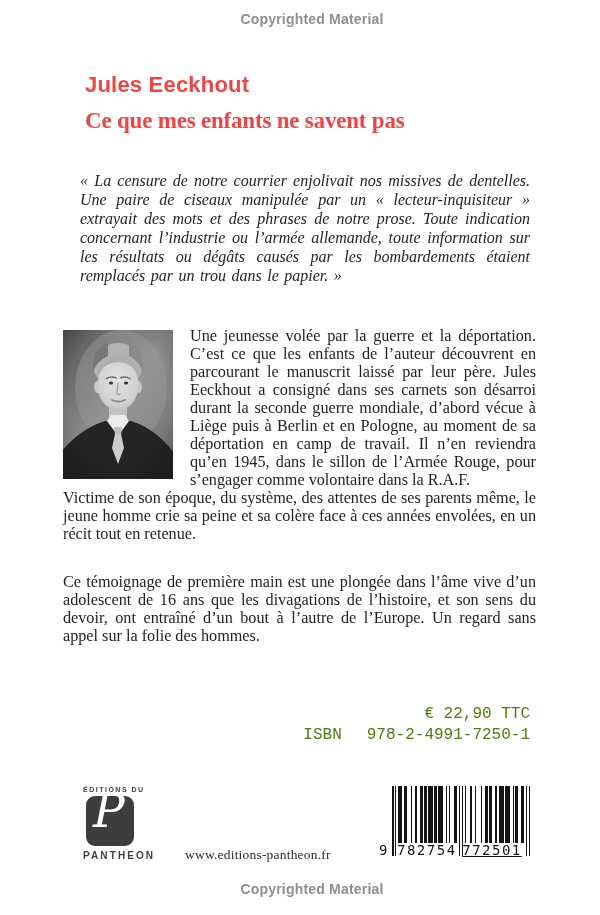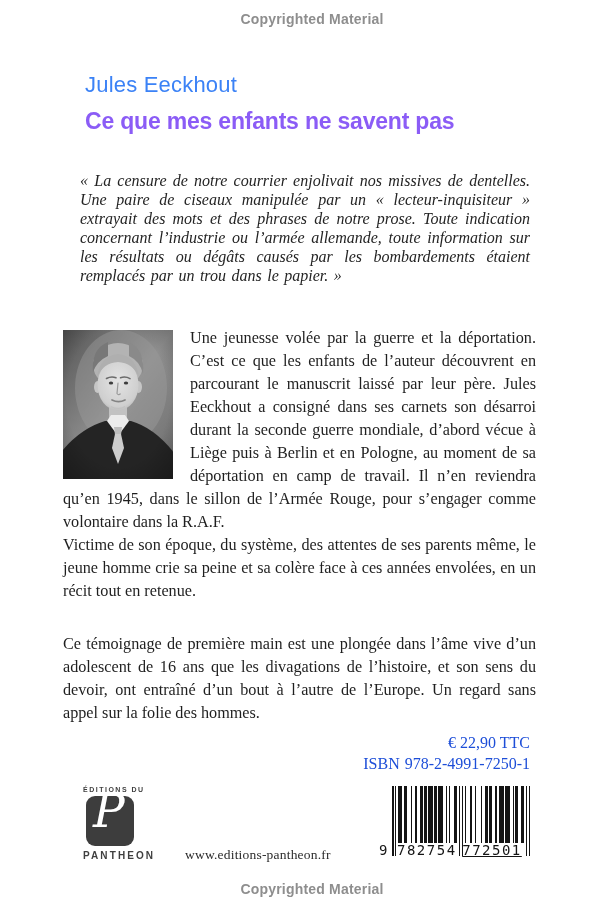--- a/index.html
+++ b/index.html
@@ -5,36 +5,36 @@
   html,body{margin:0;padding:0;}
   body{width:600px;height:915px;background:#ffffff;font-family:"Liberation Serif",serif;color:#1f1f1f;}
   .page{position:relative;width:600px;height:915px;background:#ffffff;overflow:hidden;padding-left:24px;}
 
   .copyright{position:absolute;left:0;width:100%;text-align:center;
     font-family:"Liberation Sans",sans-serif;font-weight:bold;font-size:14px;color:#8e8e8e;letter-spacing:.2px;}
   .copyright.top{top:11px;}
   .copyright.bottom{top:881px;}
 
   .cover-header{position:absolute;left:85px;top:72px;}
-  .author{font-family:"Liberation Sans",sans-serif;font-size:22px;font-weight:400;color:#3b82f6;letter-spacing:.2px;}
-  .title{font-family:Liberation Sans, sans-serif;font-size:23px;font-weight:700;color:#8b5cf6;
+  .author{font-family:"Liberation Sans",sans-serif;font-size:22px;font-weight:700;color:#ef4444;letter-spacing:.2px;}
+  .title{font-family:Liberation Serif, serif;font-size:23px;font-weight:700;color:#ef4444;
     letter-spacing:-.2px;margin:10px 0 0 0;}
 
   .quote{position:absolute;left:80px;top:171px;width:450px;margin:0;
     font-style:italic;font-size:16px;line-height:19px;text-align:justify;color:#242424;word-spacing:1.5px;}
 
   .synopsis{position:absolute;left:63px;top:327px;width:473px;
-    font-size:16.2px;line-height:23px;text-align:justify;color:#1f1f1f;}
+    font-size:16.2px;line-height:18px;text-align:justify;color:#1f1f1f;}
   .synopsis p{margin:0;}
   .synopsis p.gap{margin-top:30px;}
   .photo{float:left;width:110px;height:149px;margin:3px 17px 2px 0;display:block;}
 
-  .price-block{position:absolute;left:0;top:732px;width:530px;text-align:right;
-    font-size:16px;line-height:21px;color:#1d4ed8;}
-  .isbn-label{margin-right:5px;}
+  .price-block{position:absolute;left:0;top:704px;width:530px;text-align:right;
+    font-size:16px;line-height:21px;color:#4d7c0f;font-family:Liberation Mono, monospace;}
+  .isbn-label{margin-right:25px;}
 
   .publisher{position:absolute;left:83px;top:786px;width:54px;text-align:center;
     font-family:"Liberation Sans",sans-serif;color:#3f3f3f;}
   .pub-top{font-size:7px;font-weight:bold;letter-spacing:1.5px;white-space:nowrap;}
   .pub-box{position:relative;width:48px;height:50px;background:#3d3d3d;border-radius:9px;margin:3px auto 4px auto;overflow:visible;}
   .pub-monogram{position:absolute;left:7px;top:-9px;font-family:"DejaVu Serif",serif;font-style:italic;
     font-size:47px;color:#ffffff;line-height:1;}
   .pub-bottom{font-size:10px;font-weight:bold;letter-spacing:2.1px;white-space:nowrap;}
 
   .website{position:absolute;left:185px;top:847px;font-size:13.5px;color:#2a2a2a;letter-spacing:.2px;}

